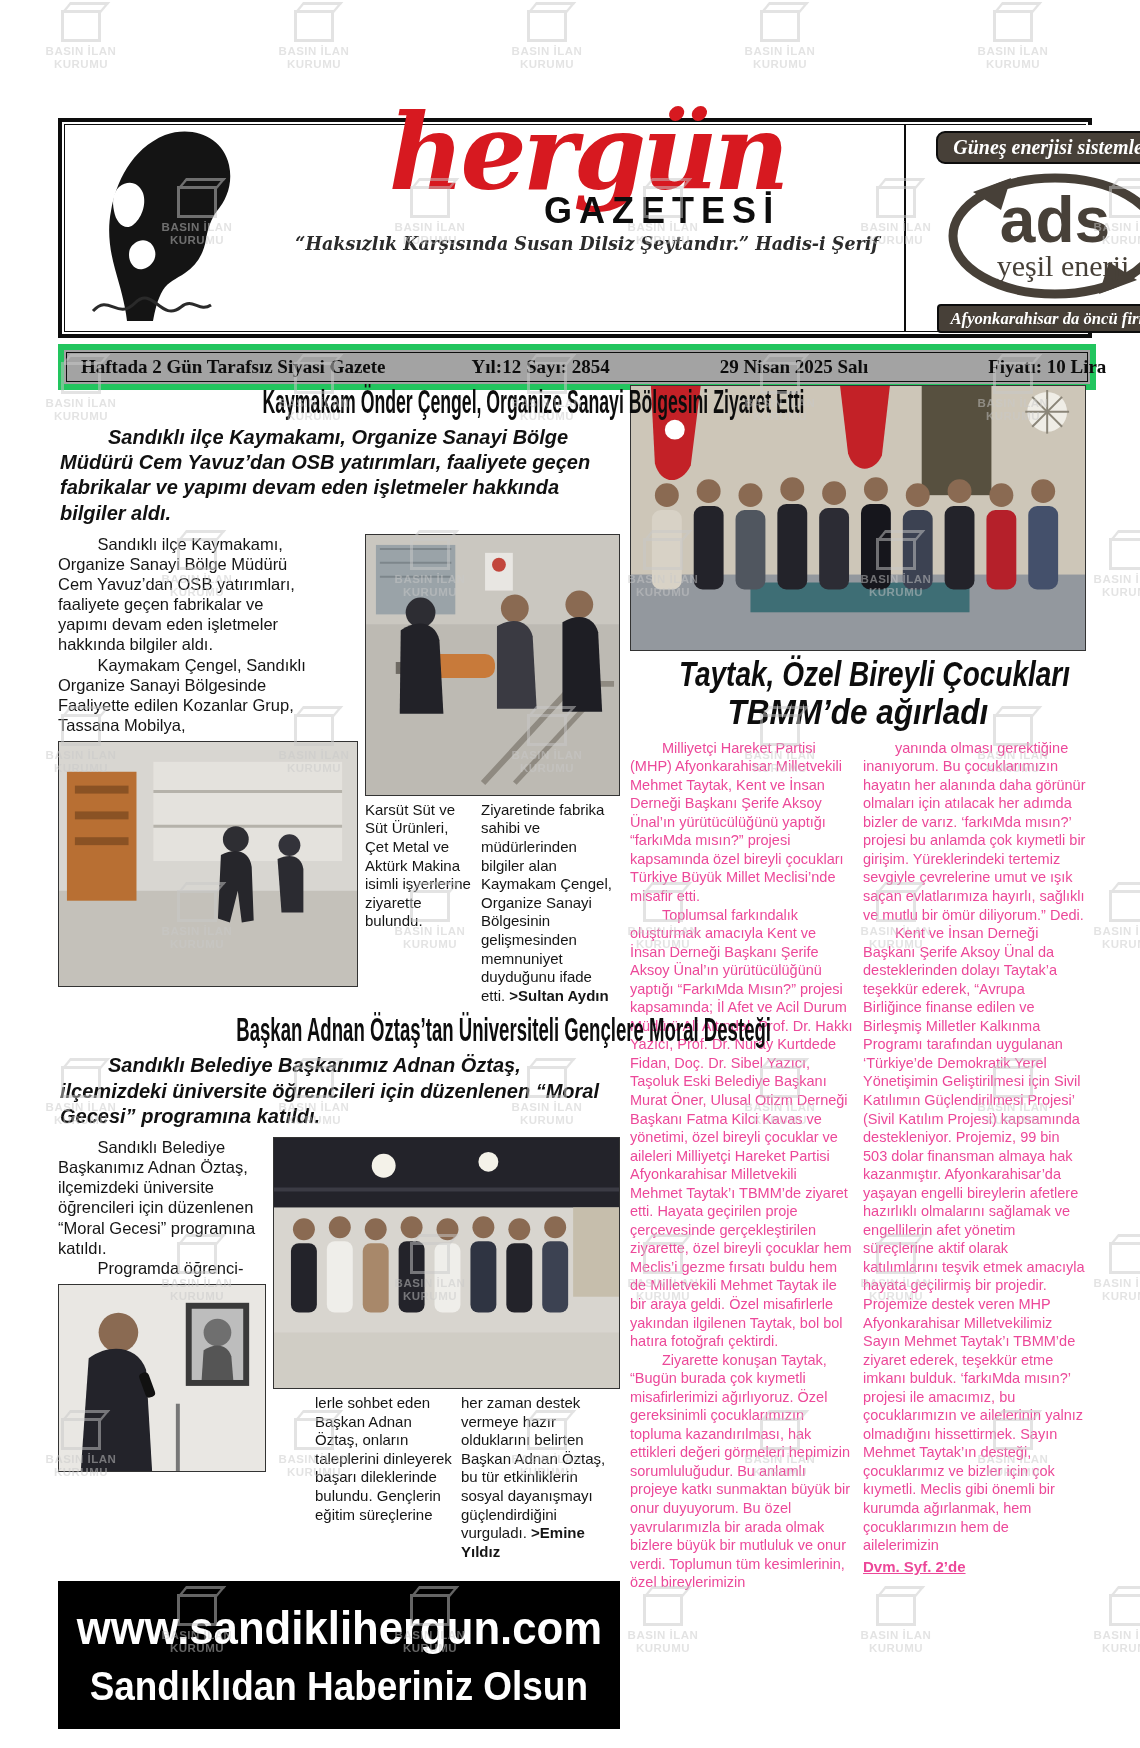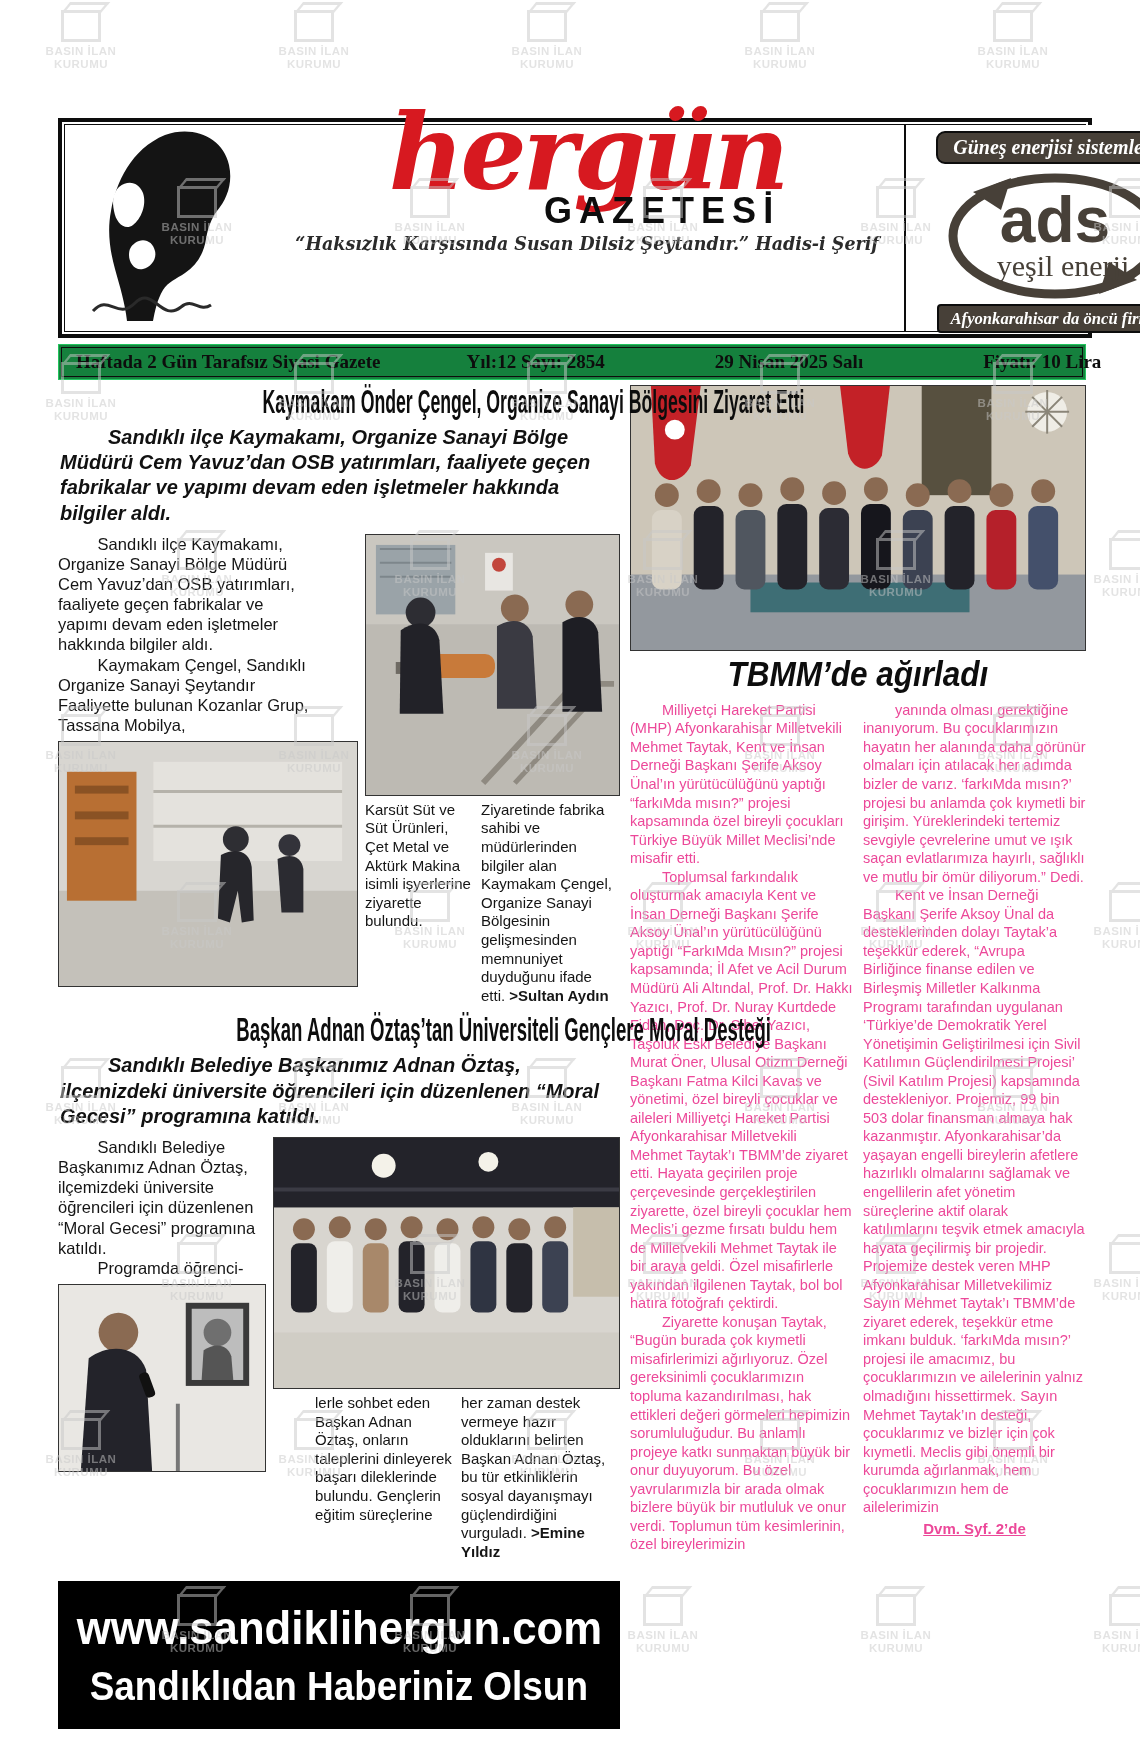--- a/index.html
+++ b/index.html
@@ -25,21 +25,21 @@
       margin-top:0px;white-space:nowrap;}
   
   .adbox{width:300px;flex:none;border-left:2px solid #0d0d0d;padding:6px 8px;box-sizing:border-box;
       display:flex;flex-direction:column;align-items:center;background:#fff;}
   .ad-pill{background:#474038;color:#fff;border:2px solid #0d0d0d;border-radius:9px;
       font-family:"Liberation Serif",serif;font-style:italic;font-weight:bold;font-size:21px;
       padding:2px 10px;white-space:nowrap;}
   .ad-logo{flex:1;display:flex;align-items:center;justify-content:center;}
   .ad-pill.bottom{font-size:17.5px;border-radius:4px;padding:2px 6px;}
   
-  .infobar-outer{position:absolute;left:58px;top:344px;width:1026px;height:34px;border:1px solid #22c55e;z-index:2;background:#15803d;}
+  .infobar-outer{position:absolute;left:58px;top:344px;width:1026px;height:34px;border:6px solid #22c55e;z-index:2;background:#a3a3a3;}
   .infobar{position:absolute;inset:2px;border:1px solid #0d0d0d;display:flex;align-items:center;
       font-family:"Liberation Serif",serif;font-weight:bold;font-size:19px;color:#0d0d0d;}
   .infobar span{white-space:nowrap;}
   .ib1{margin-left:14px;} .ib2{margin-left:86px;} .ib3{margin-left:110px;} .ib4{margin-left:120px;}
   
   .content{position:absolute;left:58px;top:385px;width:1028px;display:flex;gap:10px;z-index:2;}
   .col-left{width:562px;flex:none;}
   .col-right{width:456px;flex:none;}
   .squeeze{display:inline-block;white-space:nowrap;transform:scaleX(var(--sx,1)) scaleY(var(--sy,1));transform-origin:center;}
   .headline{text-align:center;font-weight:bold;color:#0d0d0d;overflow:visible;}
@@ -62,21 +62,21 @@
   
   .banner{margin-top:20px;background:#000;color:#fff;height:148px;display:flex;flex-direction:column;
       align-items:center;justify-content:center;text-align:center;}
   .banner-url{font-size:46px;font-weight:bold;letter-spacing:0px;}
   .banner-slogan{font-size:41px;font-weight:bold;margin-top:8px;}
   
   .t-headline{text-align:center;font-weight:bold;font-style:italic;font-size:35px;line-height:1.08;color:#0d0d0d;margin-top:4px;}
   .t-cols{display:flex;gap:10px;margin-top:8px;}
   .t-col{width:223px;flex:none;font-size:14.5px;line-height:1.28;color:#ec4899;}
   .t-col p{margin:0;text-indent:2.2em;}
-  .t-cont{display:block;text-align:center;font-weight:bold;text-decoration:underline;margin-top:2px;font-size:15px;}
+  .t-cont{display:block;text-align:left;font-weight:bold;text-decoration:underline;margin-top:2px;font-size:15px;}
 </style>
 </head>
 <body>
 
 <div class="page">
 
   <div class="masthead">
     <div class="masthead-inner">
       <div class="ata">
         <svg viewBox="0 0 205 205">
@@ -122,21 +122,21 @@
 
       <div>
         <div class="headline h1-size">
           <span class="squeeze" style="--sx:.57;--sy:1.08">Kaymakam Önder Çengel, Organize Sanayi Bölgesini Ziyaret Etti</span>
         </div>
         <p class="lead">Sandıklı ilçe Kaymakamı, Organize Sanayi Bölge Müdürü Cem Yavuz’dan OSB yatırımları, faaliyete geçen fabrikalar ve yapımı devam eden işletmeler hakkında bilgiler aldı.</p>
         <div class="stacks">
           <div class="stack-l1">
             <div class="bodytxt" style="width:252px;">
               <p>Sandıklı ilçe Kaymakamı, Organize Sanayi Bölge Müdürü Cem Yavuz’dan OSB yatırımları, faaliyete geçen fabrikalar ve yapımı devam eden işletmeler hakkında bilgiler aldı.</p>
-              <p>Kaymakam Çengel, Sandıklı Organize Sanayi Şeytandır Faaliyette bulunan Kozanlar Grup, Tassana Mobilya,</p>
+              <p>Kaymakam Çengel, Sandıklı Organize Sanayi Bölgesinde Faaliyette edilen Kozanlar Grup, Tassana Mobilya,</p>
             </div>
             <div class="photo" style="height:246px;margin-top:6px;">
               <svg viewBox="0 0 300 246" preserveAspectRatio="none">
                 <rect width="300" height="246" fill="#d8d6d1"></rect>
                 <rect y="150" width="300" height="96" fill="#c4c1ba"></rect>
                 <rect x="8" y="30" width="70" height="130" fill="#b86f33"></rect>
                 <rect x="16" y="44" width="54" height="8" fill="#8a5224"></rect>
                 <rect x="16" y="70" width="54" height="8" fill="#8a5224"></rect>
                 <rect x="16" y="96" width="54" height="8" fill="#8a5224"></rect>
                 <rect x="95" y="20" width="190" height="100" fill="#e4e2dd"></rect>
@@ -295,20 +295,21 @@
             <circle cx="330" cy="106" r="12" fill="#8a6a52"></circle>
               <rect x="315" y="121" width="30" height="84" rx="9" fill="#23232a"></rect>
             <circle cx="372" cy="110" r="12" fill="#8a6a52"></circle>
               <rect x="357" y="125" width="30" height="80" rx="9" fill="#b5202a"></rect>
             <circle cx="414" cy="106" r="12" fill="#8a6a52"></circle>
               <rect x="399" y="121" width="30" height="84" rx="9" fill="#44506b"></rect>
           </g>
         </svg>
       </div>
       <div class="t-headline">
+        <div><span class="squeeze" style="--sx:.8">Taytak, Özel Bireyli Çocukları</span></div>
         <div><span class="squeeze" style="--sx:.9">TBMM’de ağırladı</span></div>
       </div>
       <div class="t-cols">
         <div class="t-col">
           <p>Milliyetçi Hareket Partisi (MHP) Afyonkarahisar Milletvekili Mehmet Taytak, Kent ve İnsan Derneği Başkanı Şerife Aksoy Ünal’ın yürütücülüğünü yaptığı “farkıMda mısın?” projesi kapsamında özel bireyli çocukları Türkiye Büyük Millet Meclisi’nde misafir etti.</p>
           <p>Toplumsal farkındalık oluşturmak amacıyla Kent ve İnsan Derneği Başkanı Şerife Aksoy Ünal’ın yürütücülüğünü yaptığı “FarkıMda Mısın?” projesi kapsamında; İl Afet ve Acil Durum Müdürü Ali Altındal, Prof. Dr. Hakkı Yazıcı, Prof. Dr. Nuray Kurtdede Fidan, Doç. Dr. Sibel Yazıcı, Taşoluk Eski Belediye Başkanı Murat Öner, Ulusal Otizm Derneği Başkanı Fatma Kilci Kavas ve yönetimi, özel bireyli çocuklar ve aileleri Milliyetçi Hareket Partisi Afyonkarahisar Milletvekili Mehmet Taytak’ı TBMM’de ziyaret etti. Hayata geçirilen proje çerçevesinde gerçekleştirilen ziyarette, özel bireyli çocuklar hem Meclis’i gezme fırsatı buldu hem de Milletvekili Mehmet Taytak ile bir araya geldi. Özel misafirlerle yakından ilgilenen Taytak, bol bol hatıra fotoğrafı çektirdi.</p>
           <p>Ziyarette konuşan Taytak, “Bugün burada çok kıymetli misafirlerimizi ağırlıyoruz. Özel gereksinimli çocuklarımızın topluma kazandırılması, hak ettikleri değeri görmeleri hepimizin sorumluluğudur. Bu anlamlı projeye katkı sunmaktan büyük bir onur duyuyorum. Bu özel yavrularımızla bir arada olmak bizlere büyük bir mutluluk ve onur verdi. Toplumun tüm kesimlerinin, özel bireylerimizin</p>
         </div>
         <div class="t-col">
           <p>yanında olması gerektiğine inanıyorum. Bu çocuklarımızın hayatın her alanında daha görünür olmaları için atılacak her adımda bizler de varız. ‘farkıMda mısın?’ projesi bu anlamda çok kıymetli bir girişim. Yüreklerindeki tertemiz sevgiyle çevrelerine umut ve ışık saçan evlatlarımıza hayırlı, sağlıklı ve mutlu bir ömür diliyorum.” Dedi.</p>

